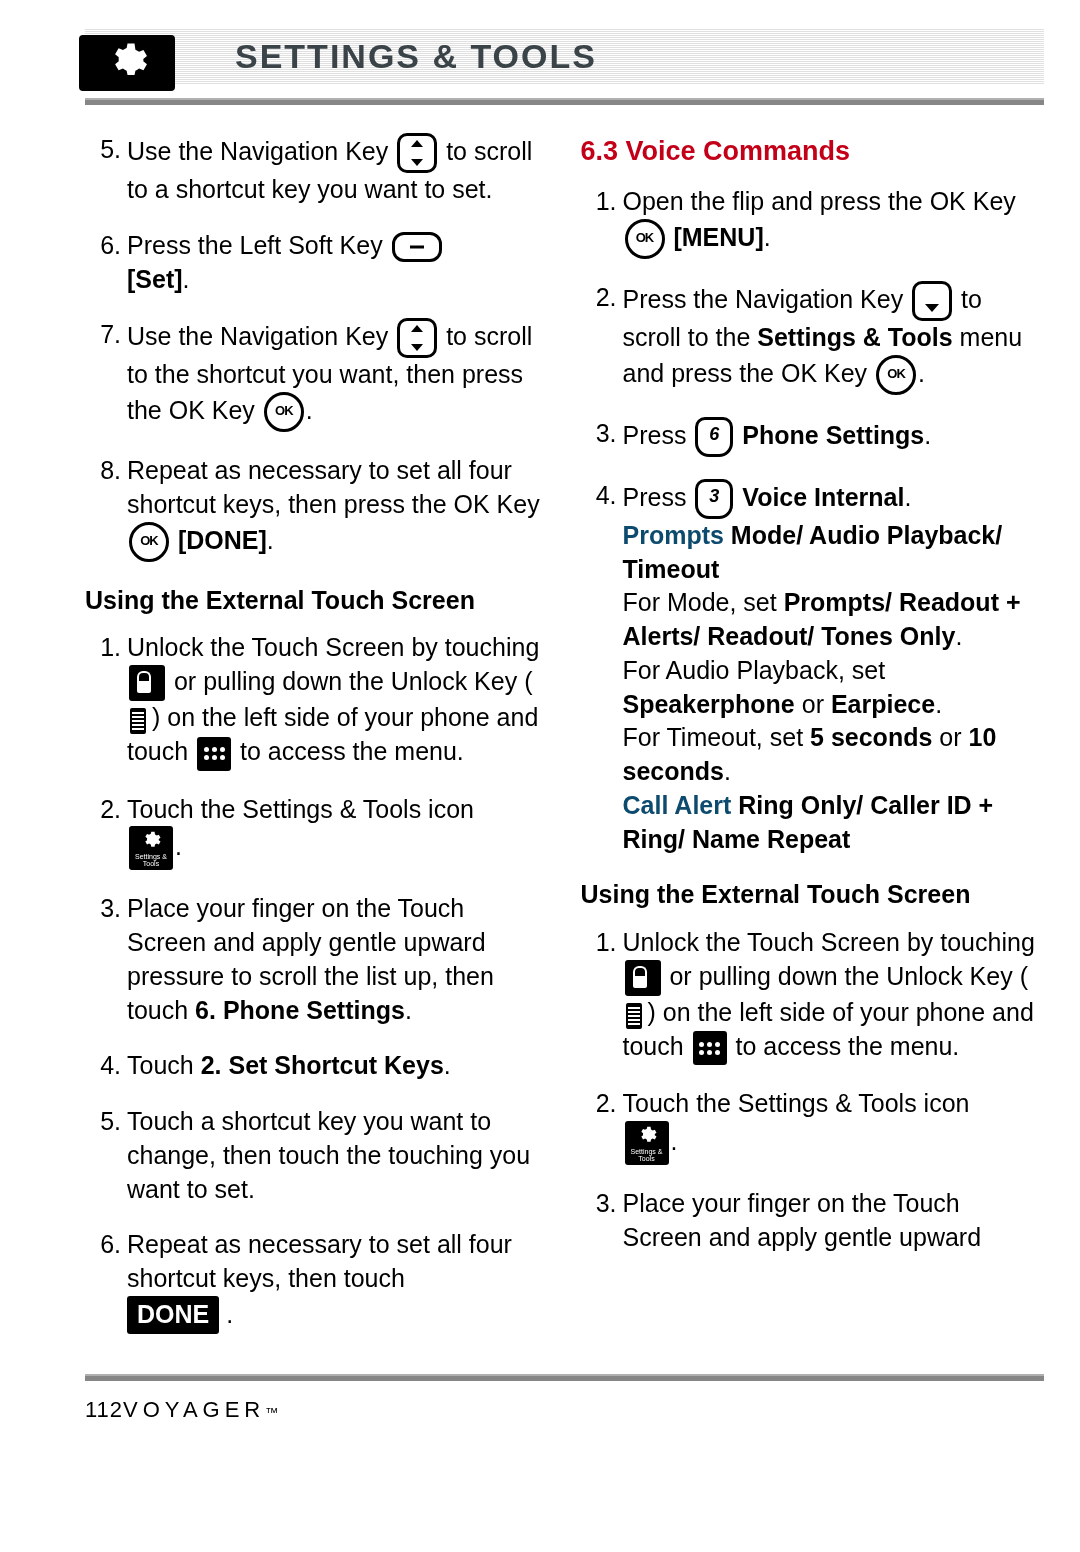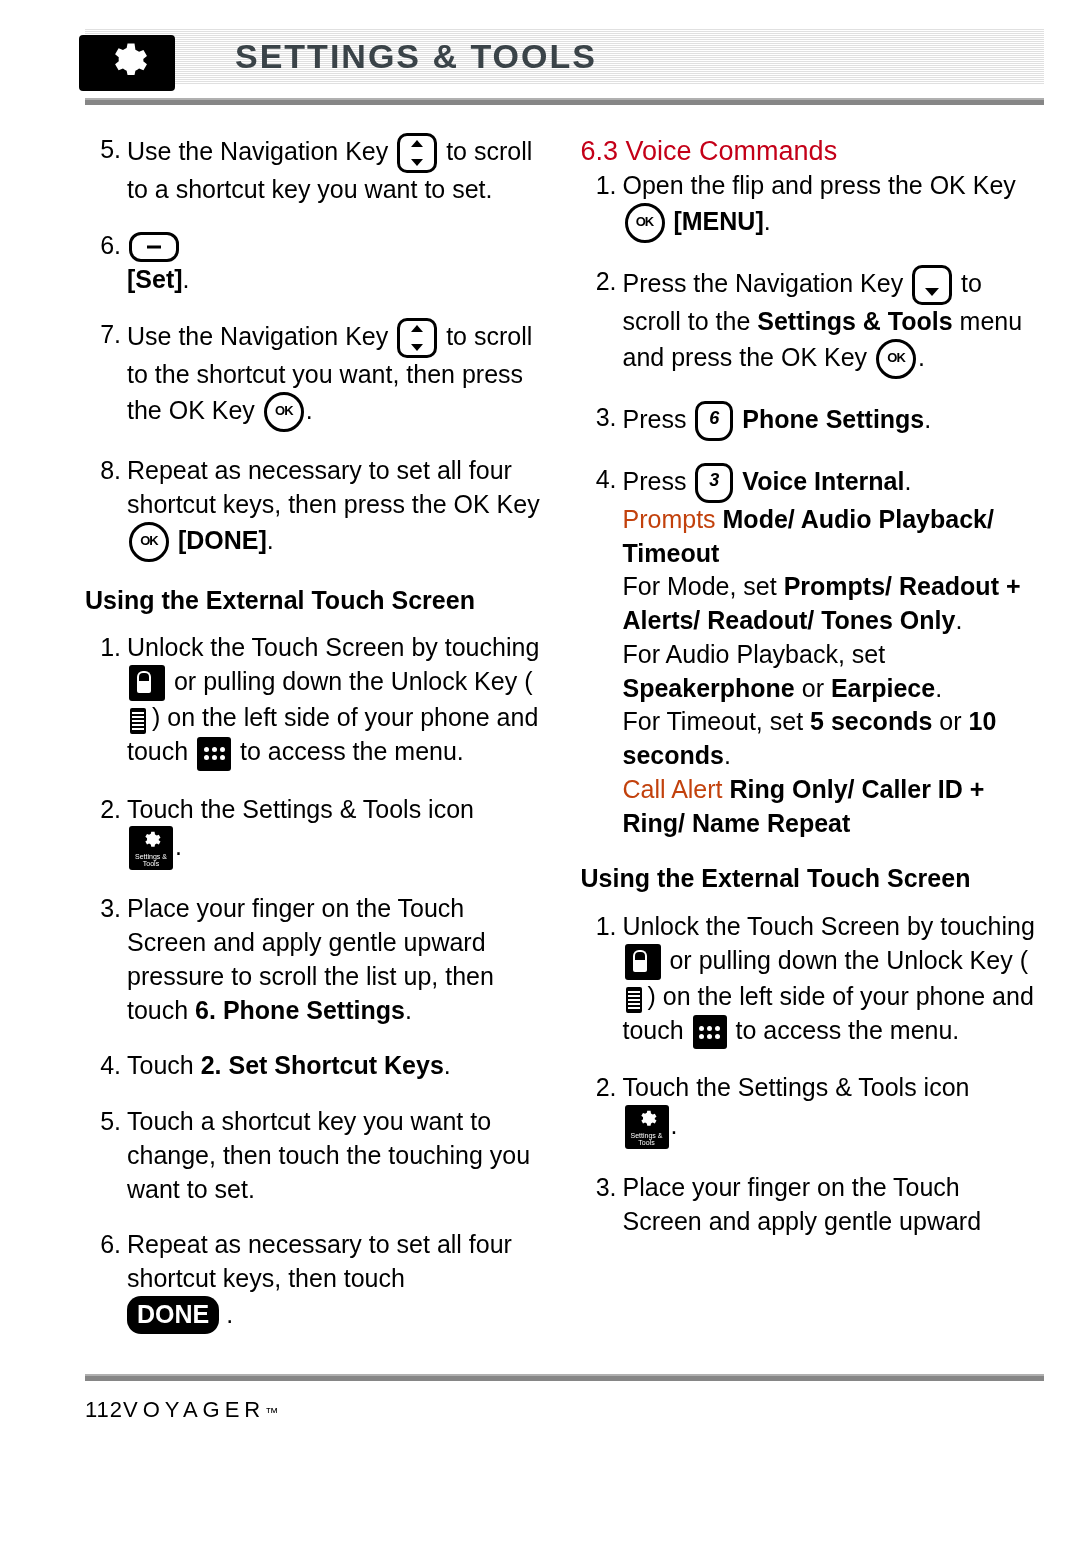--- a/index.html
+++ b/index.html
@@ -69,23 +69,24 @@
     flex-shrink:0;
     text-align:right;
     padding-right:6px;
   }
   .li-body{flex:1;}
   .subhead{
     font-weight:700;
     margin:16px 0 14px 0;
   }
   .section-title{
-    font-weight:400;
+    font-weight:700;
     color:#c40018;
     font-size:27px;
+    margin-bottom:16px;
   }
   
   .i{
     display:inline-block;
     vertical-align:middle;
     margin:0 2px;
   }
   .i-nav{
     width:34px;height:34px;border:3px solid #000;border-radius:10px;position:relative;
   }
@@ -145,23 +146,23 @@
   .i-settings{
     width:44px;height:44px;background:#000;border-radius:3px;position:relative;
     display:inline-block;
   }
   .i-settings svg{width:20px;height:20px;fill:#fff;position:absolute;left:12px;top:4px;}
   .i-settings::after{
     content:"Settings &\A Tools";white-space:pre;position:absolute;bottom:3px;left:0;right:0;
     color:#fff;font-size:7px;text-align:center;line-height:7px;
   }
   .bold{font-weight:700;}
-  .red{color:#c2410c;}
+  .red{color:#0c4a6e;font-weight:bold;}
   .done-badge{
-    display:inline-block;background:#000;color:#fff;font-weight:700;padding:2px 10px;border-radius:14px;
+    display:inline-block;background:#000;color:#fff;font-weight:700;padding:2px 10px;border-radius:3px;
   }
   
   .footer-line{
     height:5px;background:#868686;border-top:2px solid #b0b0b0;margin-top:18px;
   }
   .footer{
     padding-top:16px;
     font-size:22px;
     letter-spacing:1px;
     display:flex;
@@ -195,20 +196,21 @@
           <span class="num">5.</span>
           <span class="li-body">
             <span>Use the Navigation Key </span>
             <span class="i i-nav"></span>
             <span> to scroll to a shortcut key you want to set.</span>
           </span>
         </li>
         <li>
           <span class="num">6.</span>
           <span class="li-body">
+            <span>Press the Left Soft Key </span>
             <span class="i i-softkey"></span><br>
             <span class="bold">[Set]</span><span>.</span>
           </span>
         </li>
         <li>
           <span class="num">7.</span>
           <span class="li-body">
             <span>Use the Navigation Key </span>
             <span class="i i-nav"></span>
             <span> to scroll to the shortcut you want, then press the OK Key </span>

